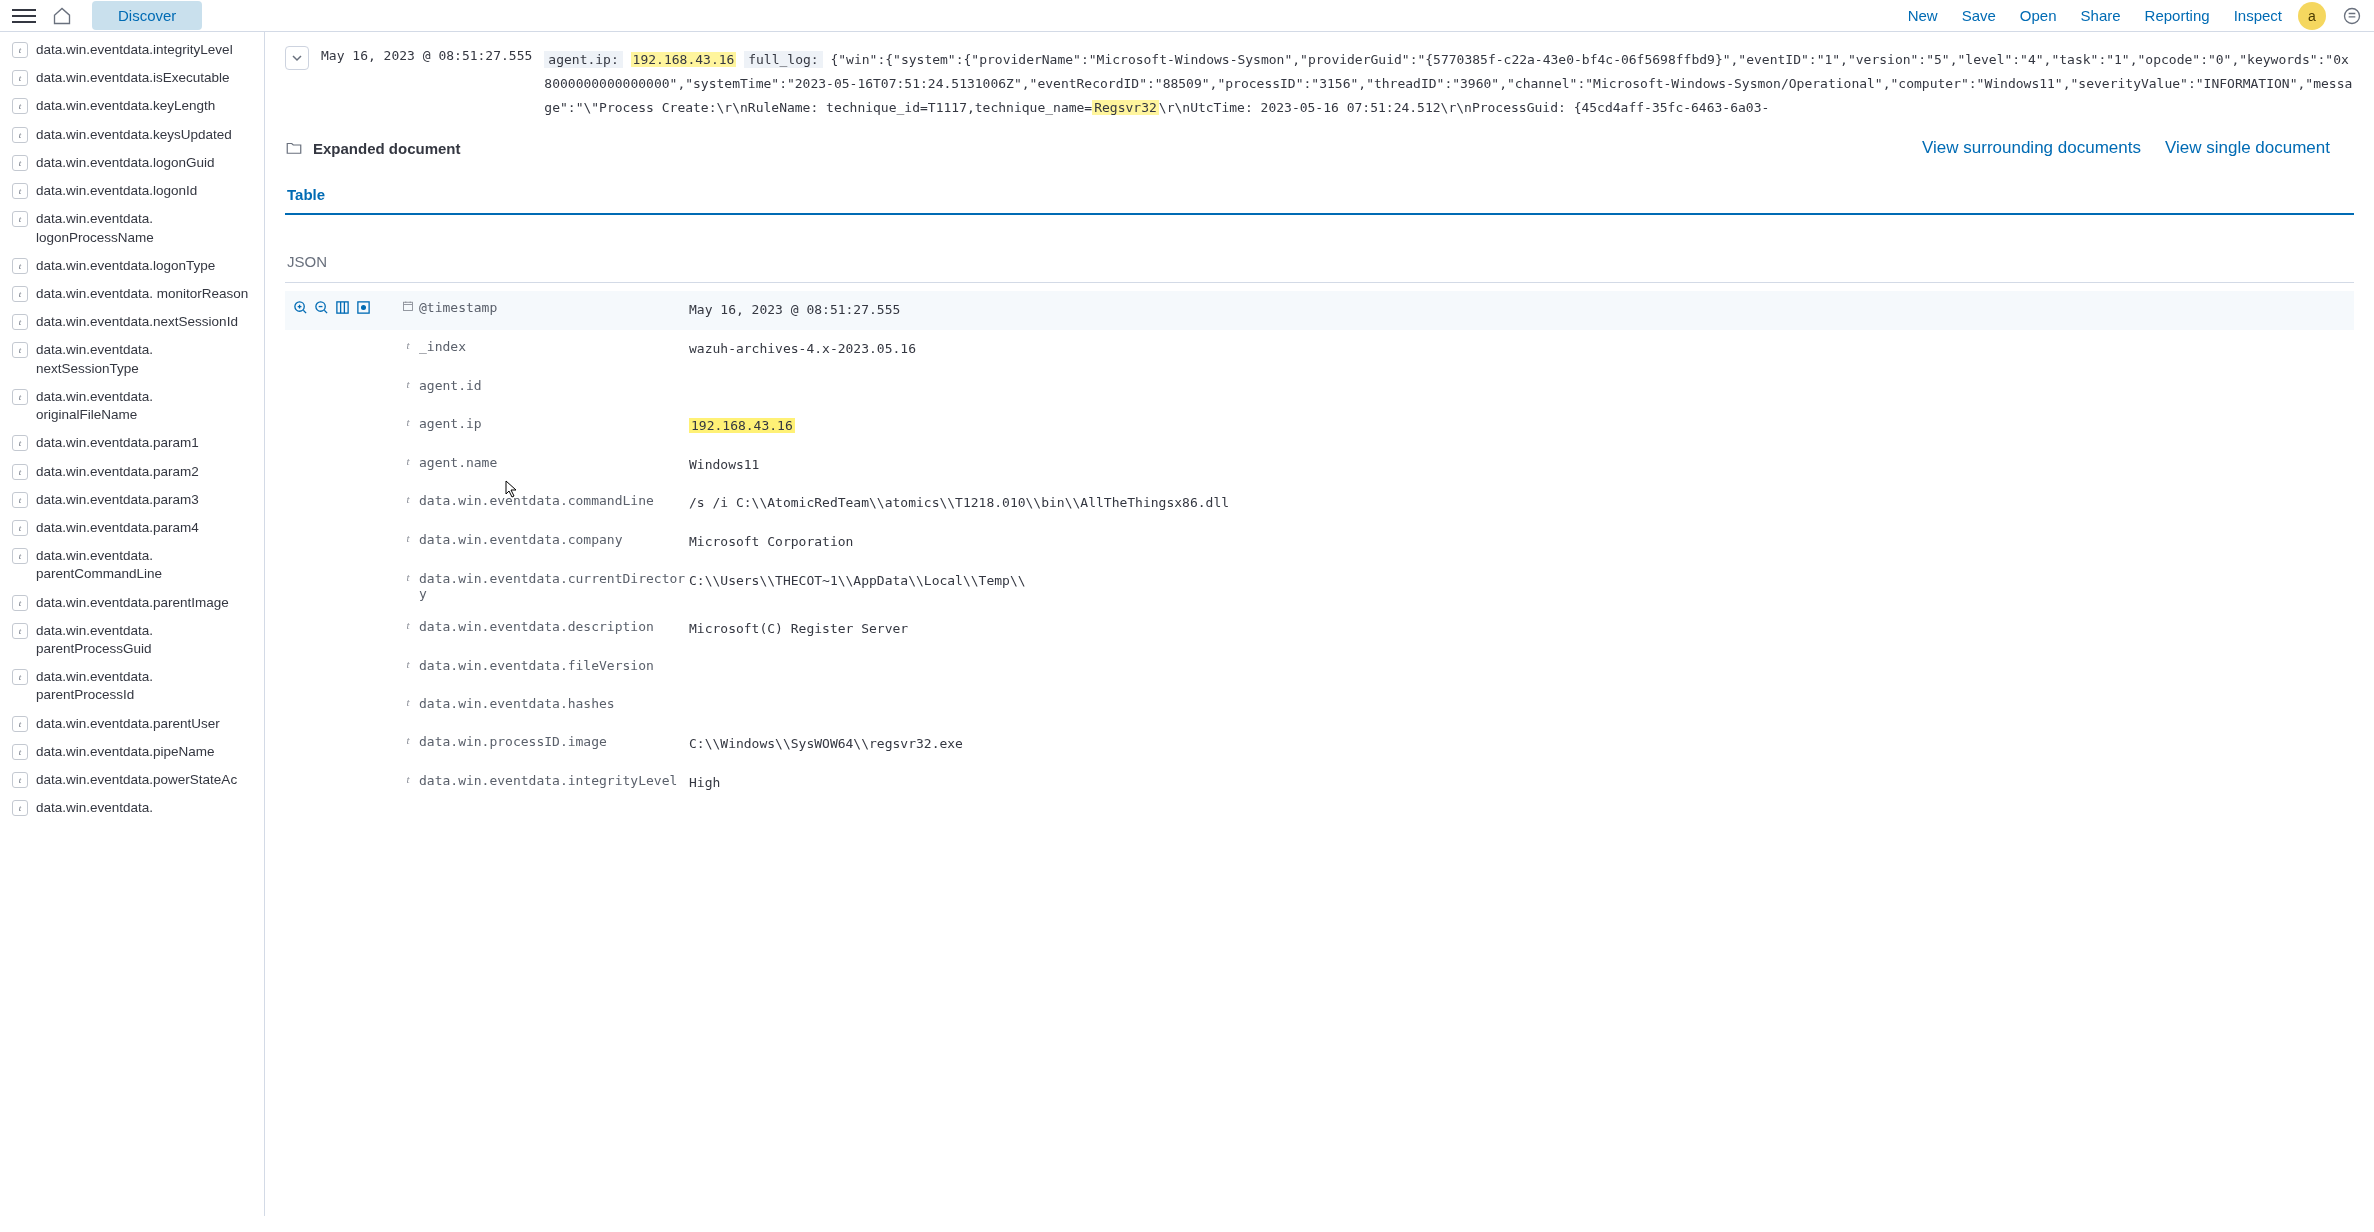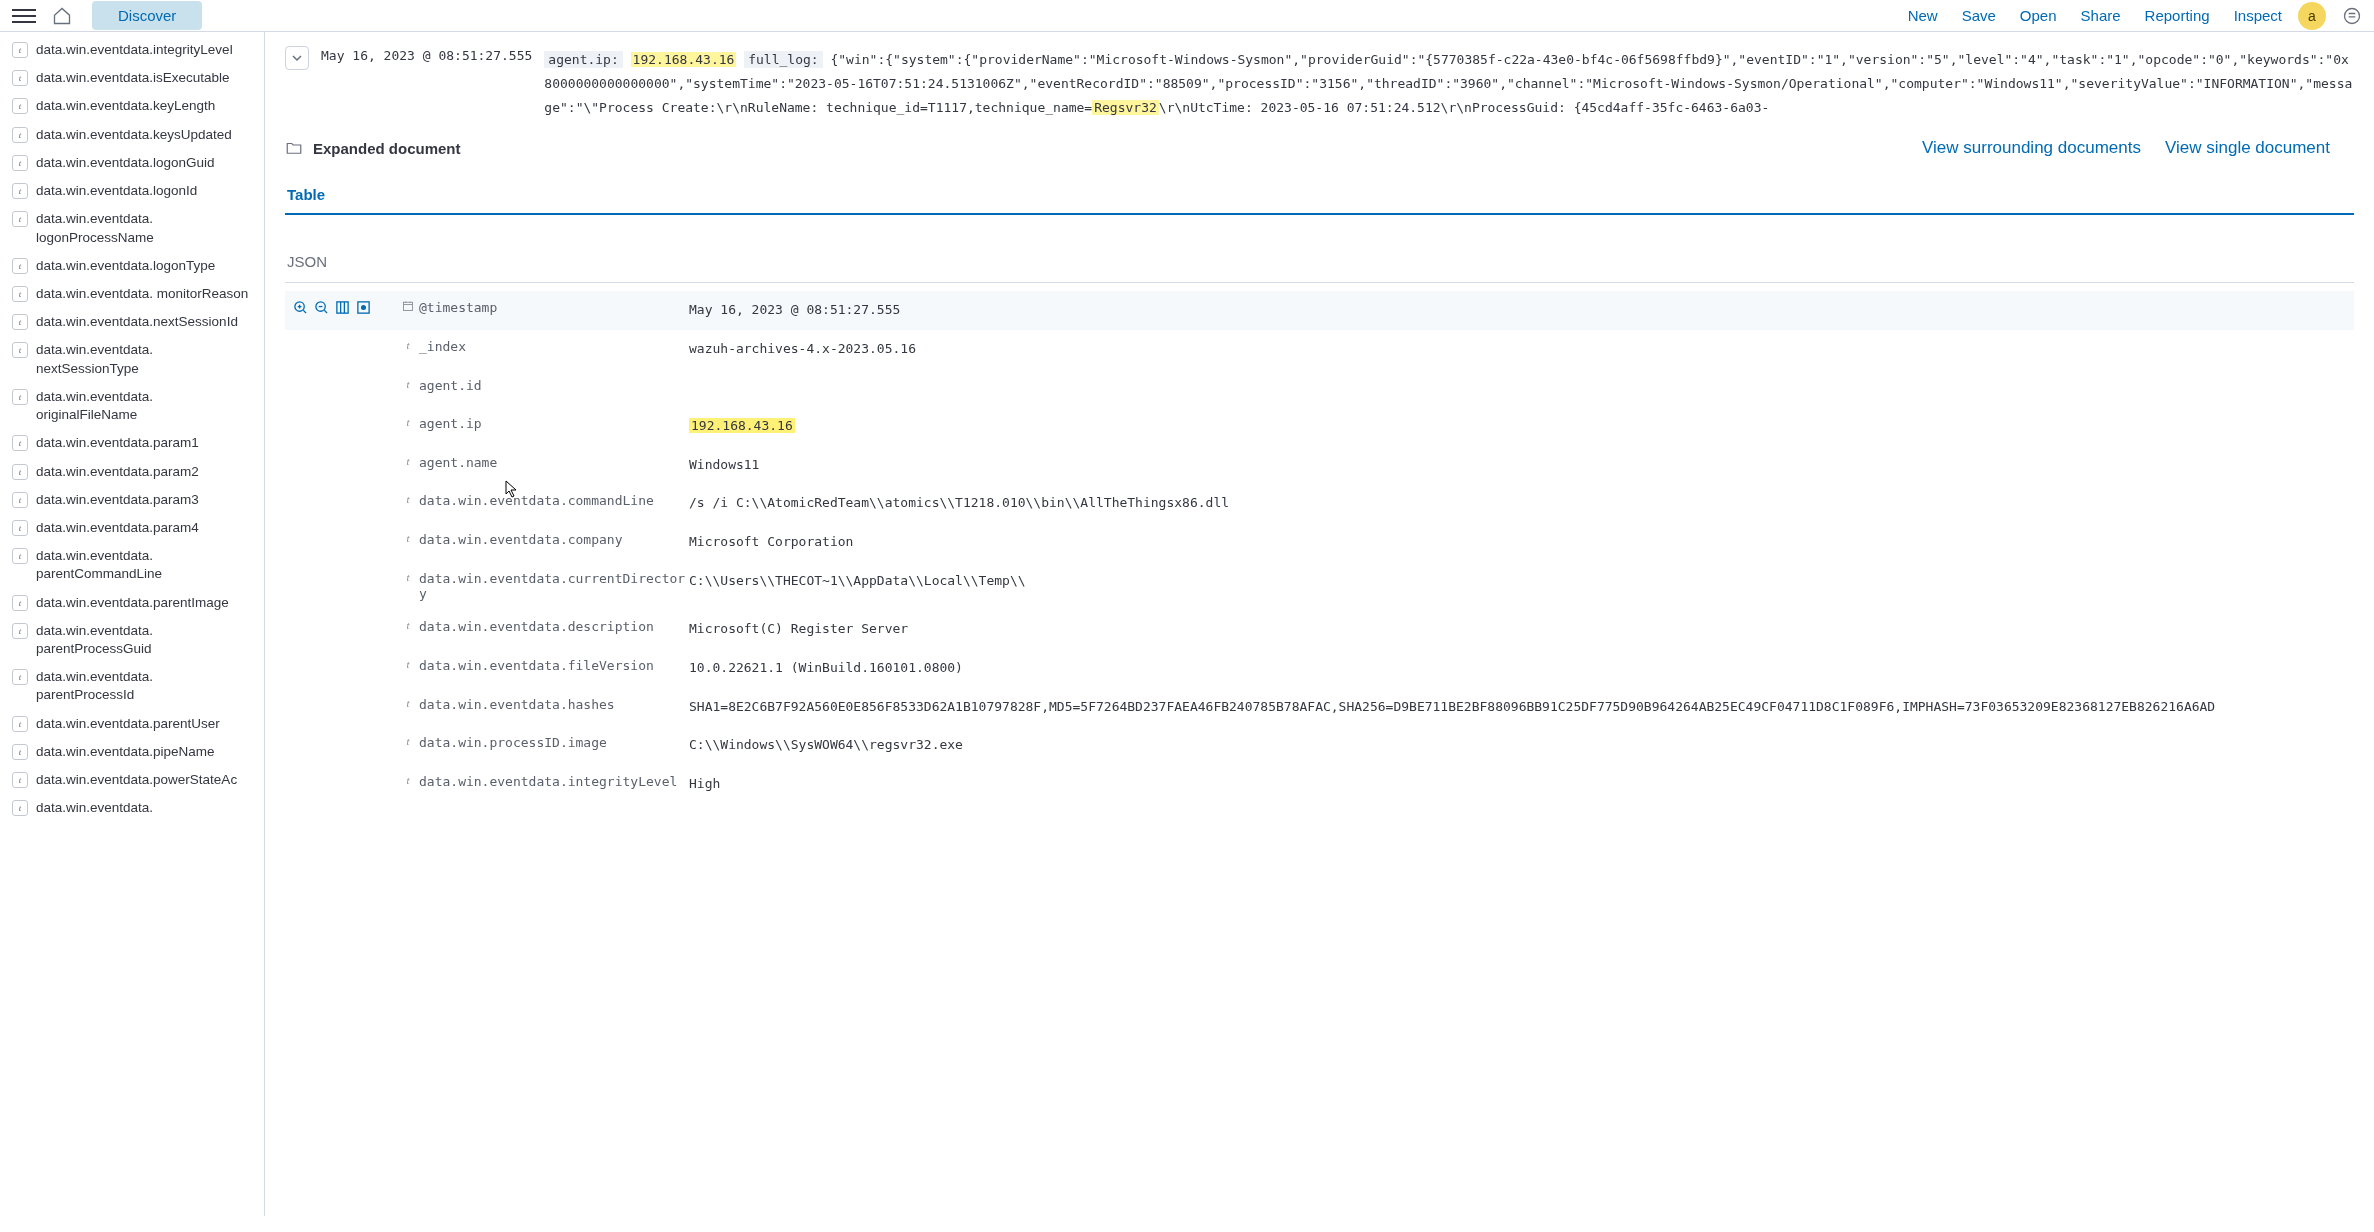--- a/index.html
+++ b/index.html
@@ -287,27 +287,25 @@
         <div class="detail-row">
           <div class="row-actions"></div>
           <div class="row-type">t</div>
           <div class="row-key">data.win.eventdata.description</div>
           <div class="row-value">Microsoft(C) Register Server</div>
         </div>
         <div class="detail-row">
           <div class="row-actions"></div>
           <div class="row-type">t</div>
           <div class="row-key">data.win.eventdata.fileVersion</div>
-          <div class="row-value">10.0.22621.1 (WinBuild.160101.0800)</div>
         </div>
         <div class="detail-row">
           <div class="row-actions"></div>
           <div class="row-type">t</div>
           <div class="row-key">data.win.eventdata.hashes</div>
-          <div class="row-value">SHA1=8E2C6B7F92A560E0E856F8533D62A1B10797828F,MD5=5F7264BD237FAEA46FB240785B78AFAC,SHA256=D9BE711BE2BF88096BB91C25DF775D90B964264AB25EC49CF04711D8C1F089F6,IMPHASH=73F03653209E82368127EB826216A6AD</div>
         </div>
         <div class="detail-row">
           <div class="row-actions"></div>
           <div class="row-type">t</div>
           <div class="row-key">data.win.processID.image</div>
           <div class="row-value">C:\\Windows\\SysWOW64\\regsvr32.exe</div>
         </div>
         <div class="detail-row">
           <div class="row-actions"></div>
           <div class="row-type">t</div>

